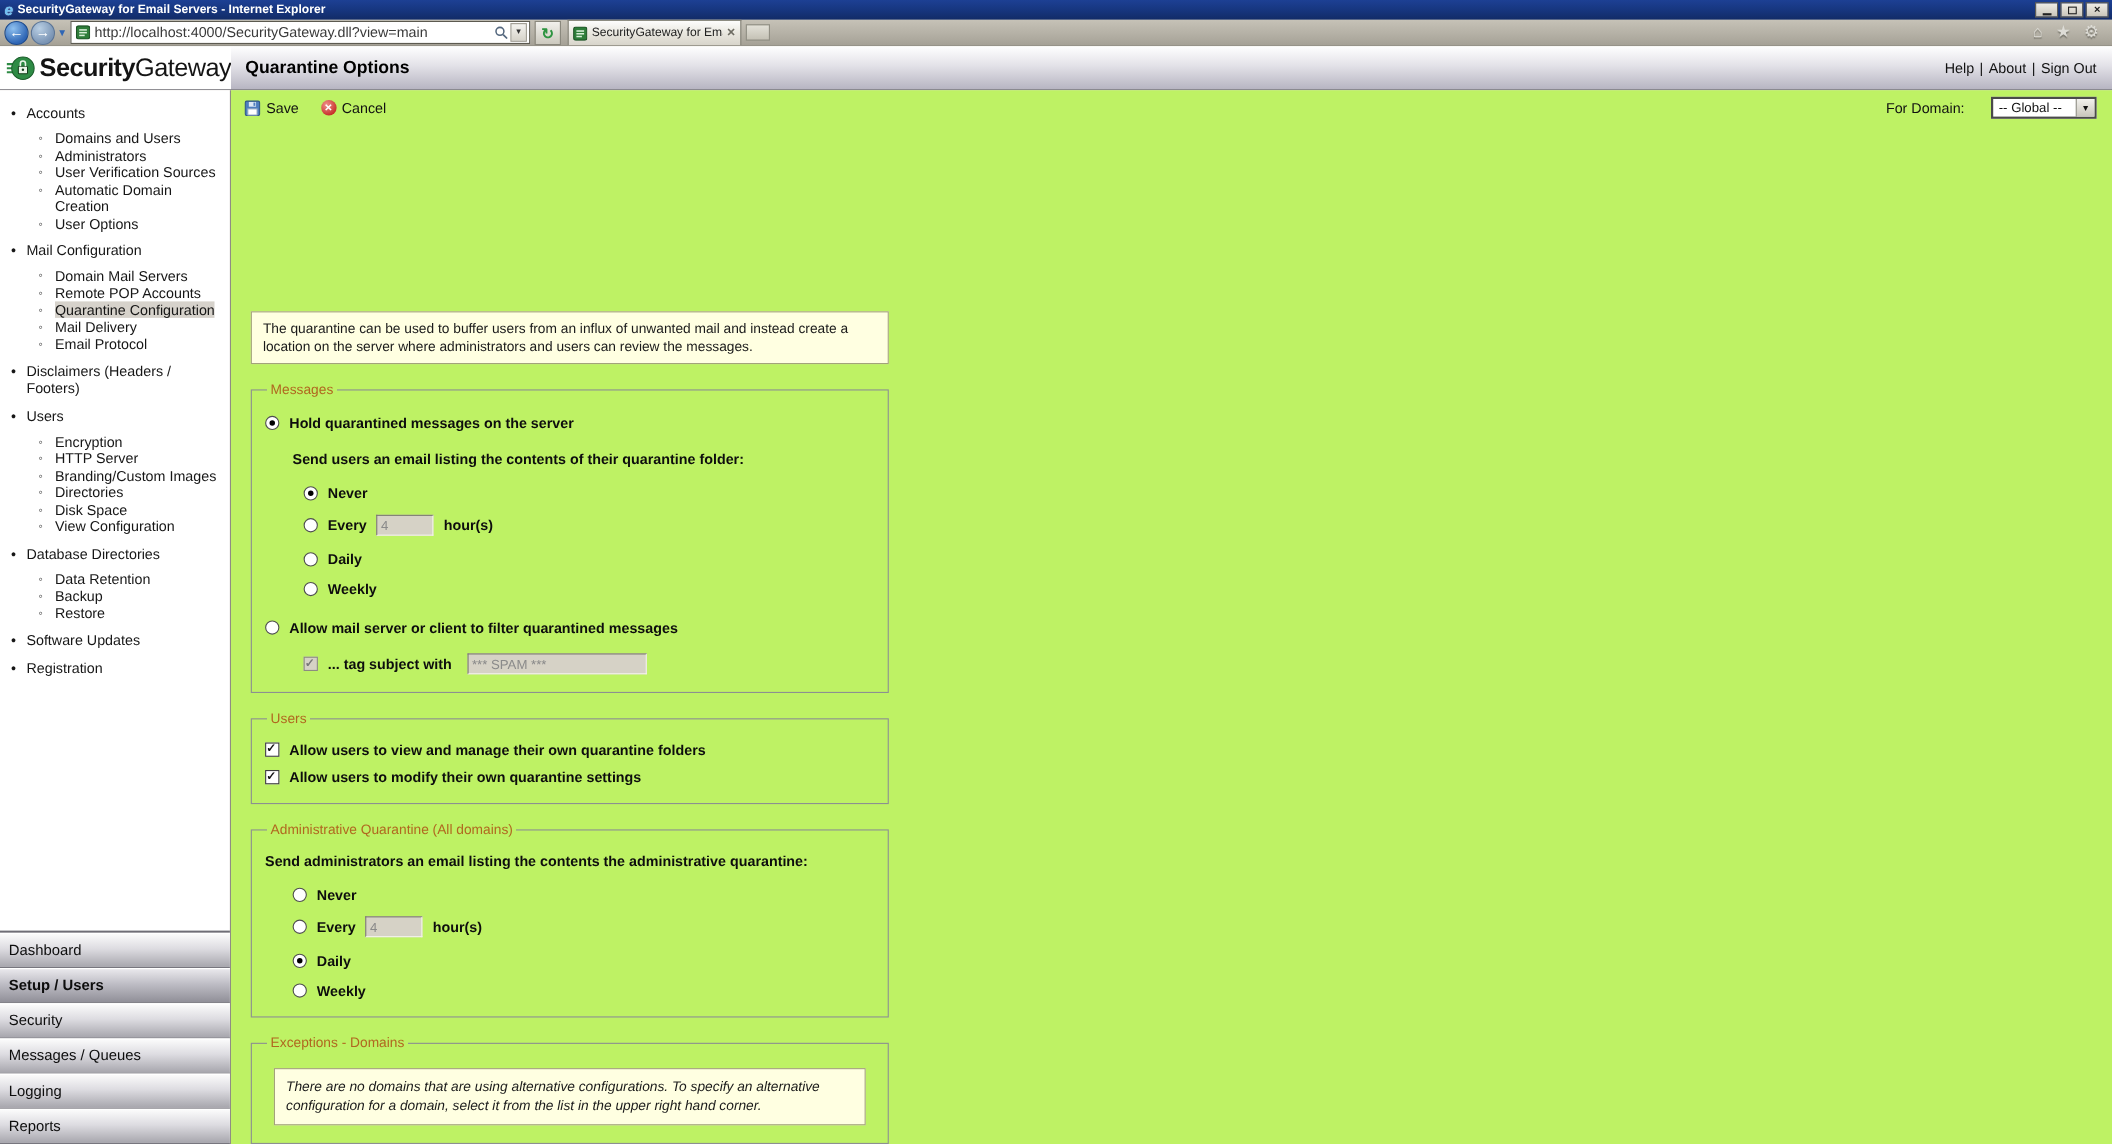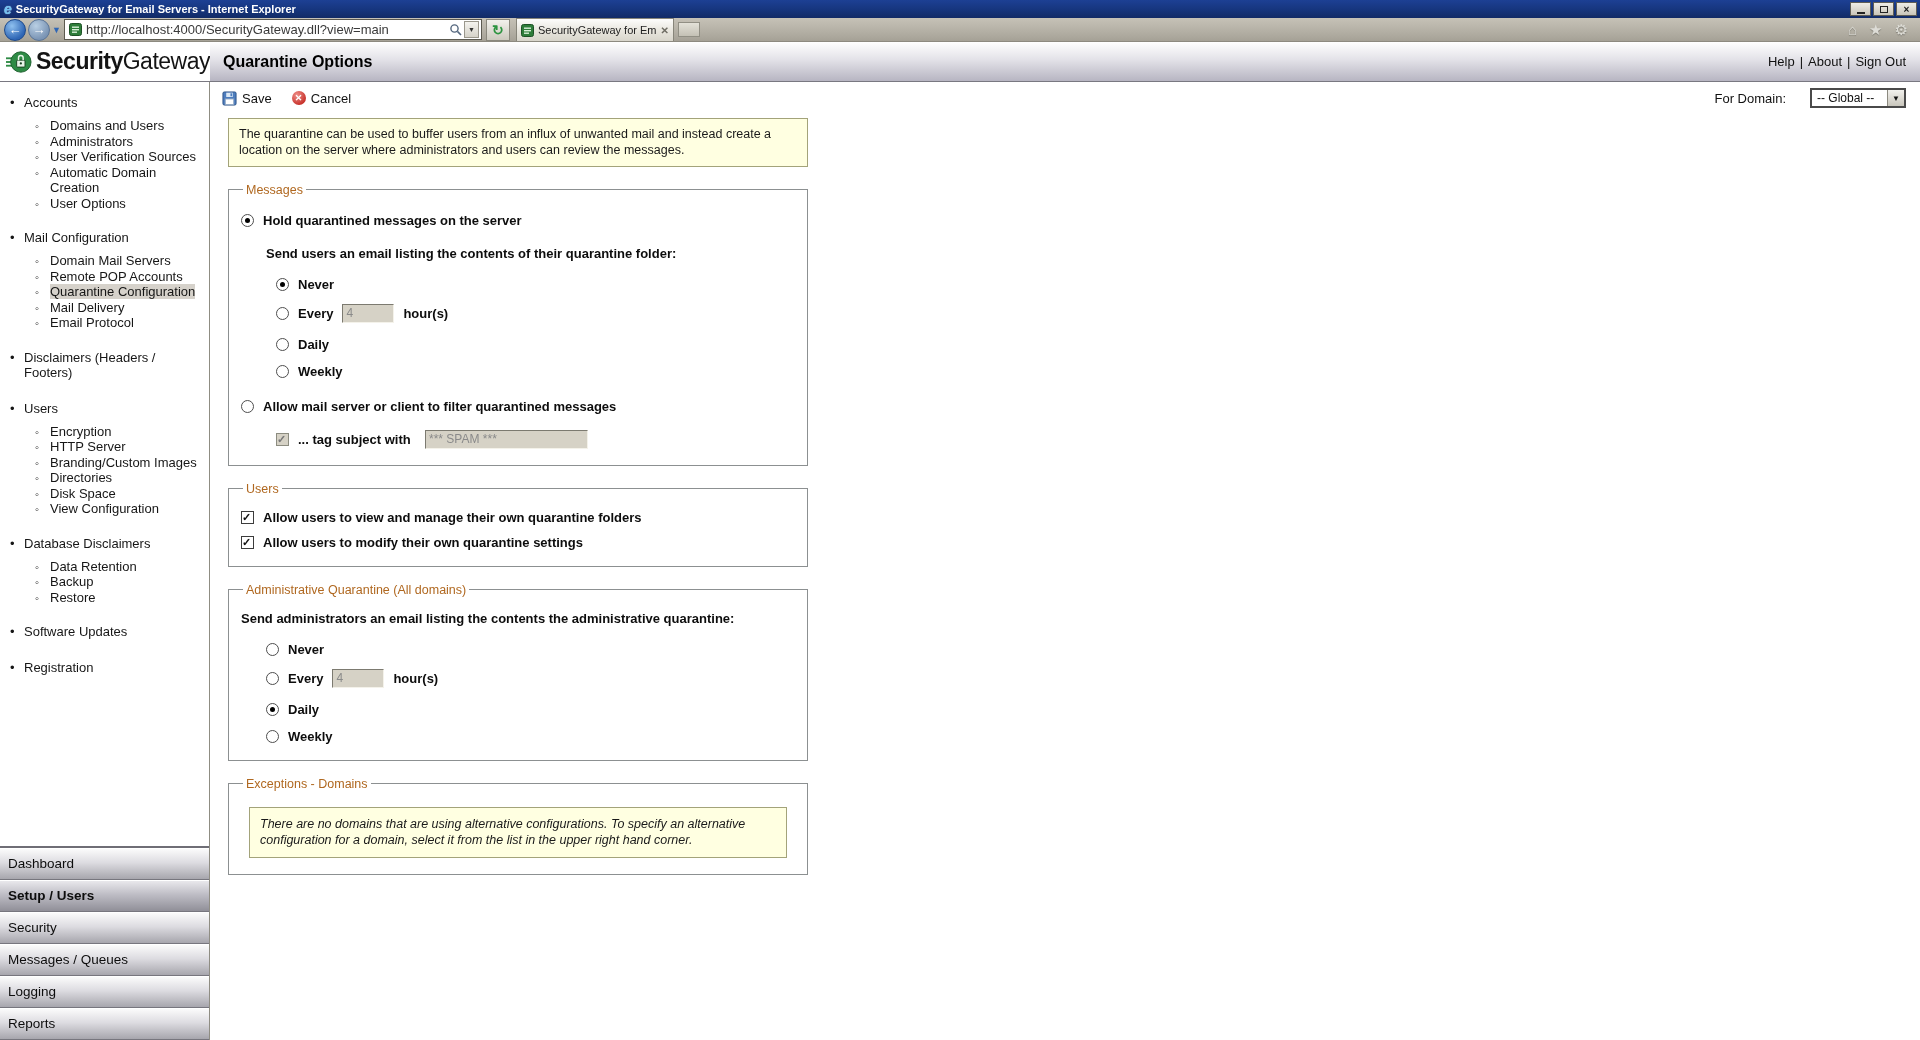--- a/index.html
+++ b/index.html
@@ -43,35 +43,35 @@
   .logotext .bold { font-weight:bold; }
   .headbar { flex:1; background:linear-gradient(180deg,#ffffff 0%,#e3e2e8 45%,#b7b5c2 100%); display:flex; align-items:center; padding:0 14px 0 13px; }
   .pagetitle { font-size:16px; font-weight:bold; color:#000; }
   .headlinks { margin-left:auto; font-size:13px; color:#111; display:flex; gap:5px; }
   .headlinks a { color:#111; text-decoration:none; }
 
   
   .contentrow { flex:1; display:flex; min-height:0; }
   .sidebar { width:210px; background:#fff; border-right:1px solid #8f8d83; display:flex; flex-direction:column; flex:0 0 auto; }
   .nav { flex:1; padding-top:11px; overflow:hidden; font-size:13px; color:#161616; }
-  .navtop { position:relative; padding:2px 2px 2px 24px; margin-top:17px; line-height:15px; cursor:default; }
+  .navtop { position:relative; padding:2px 2px 2px 24px; margin-top:7px; line-height:15px; cursor:default; }
   .navtop:first-child { margin-top:0; }
   .navtop::before { content:"\2022"; position:absolute; left:10px; font-size:13px; }
   .navsub { position:relative; padding:0 2px 0 50px; line-height:15.5px; cursor:default; }
   .navsub::before { content:"\25E6"; position:absolute; left:35px; font-size:11px; top:1px; }
   .navsub.first { margin-top:6px; }
   .navsub .navlabel.sel { background:#d6d2cb; }
   .bottomnav { flex:0 0 auto; border-top:2px solid #6f6e76; }
   .bnav-item { height:32px; line-height:30px; padding-left:8px; font-size:13.5px; color:#0d0d0d;
     background:linear-gradient(180deg,#fbfbfb 0%,#dddce1 45%,#a7a6ad 100%);
     border-top:1px solid #ffffff; border-bottom:1px solid #77767e; cursor:default; }
   .bnav-item.active { font-weight:bold; background:linear-gradient(180deg,#e9e8ec 0%,#bebdc5 45%,#908f98 100%); }
 
   
-  .main { flex:1; background:#ffffff; display:flex; flex-direction:column; min-width:0; }
+  .main { flex:1; background:#bef264; display:flex; flex-direction:column; min-width:0;justify-content:space-between; }
   .toolbar { height:32px; display:flex; align-items:center; padding:0 14px 0 12px; flex:0 0 auto; }
   .tool { display:inline-flex; align-items:center; gap:5px; font-size:13px; color:#111; cursor:default; }
   .tool + .tool { margin-left:20px; }
   .cancel-glyph { width:14px; height:14px; border-radius:50%; background:radial-gradient(circle at 35% 30%,#f0908a,#c62f28 75%); color:#fff; font-size:9px; font-weight:bold; display:flex; align-items:center; justify-content:center; }
   .fordomain { margin-left:auto; display:flex; align-items:center; gap:24px; font-size:13px; color:#111; }
   .fakeselect { height:20px; min-width:96px; background:#fff; border:2px solid #4a4a4a; display:flex; align-items:stretch; }
   .selval { flex:1; font-size:12px; line-height:16px; padding:0 5px; color:#111; white-space:nowrap; }
   .selarrow { width:17px; background:linear-gradient(180deg,#f2f1ed,#c9c6bc); border-left:1px solid #8c8a80; display:flex; align-items:center; justify-content:center; font-size:8px; color:#111; }
 
   .col { width:580px; margin:4px 0 0 18px; }
@@ -206,21 +206,21 @@
         <div class="navtop"><span class="navlabel">Disclaimers (Headers / Footers)</span></div>
 
         <div class="navtop"><span class="navlabel">Users</span></div>
         <div class="navsub first"><span class="navlabel">Encryption</span></div>
         <div class="navsub"><span class="navlabel">HTTP Server</span></div>
         <div class="navsub"><span class="navlabel">Branding/Custom Images</span></div>
         <div class="navsub"><span class="navlabel">Directories</span></div>
         <div class="navsub"><span class="navlabel">Disk Space</span></div>
         <div class="navsub"><span class="navlabel">View Configuration</span></div>
 
-        <div class="navtop"><span class="navlabel">Database Disclaimers</span></div>
+        <div class="navtop"><span class="navlabel">Database Directories</span></div>
         <div class="navsub first"><span class="navlabel">Data Retention</span></div>
         <div class="navsub"><span class="navlabel">Backup</span></div>
         <div class="navsub"><span class="navlabel">Restore</span></div>
 
         <div class="navtop"><span class="navlabel">Software Updates</span></div>
         <div class="navtop"><span class="navlabel">Registration</span></div>
       </div>
 
       <div class="bottomnav">
         <div class="bnav-item">Dashboard</div>

